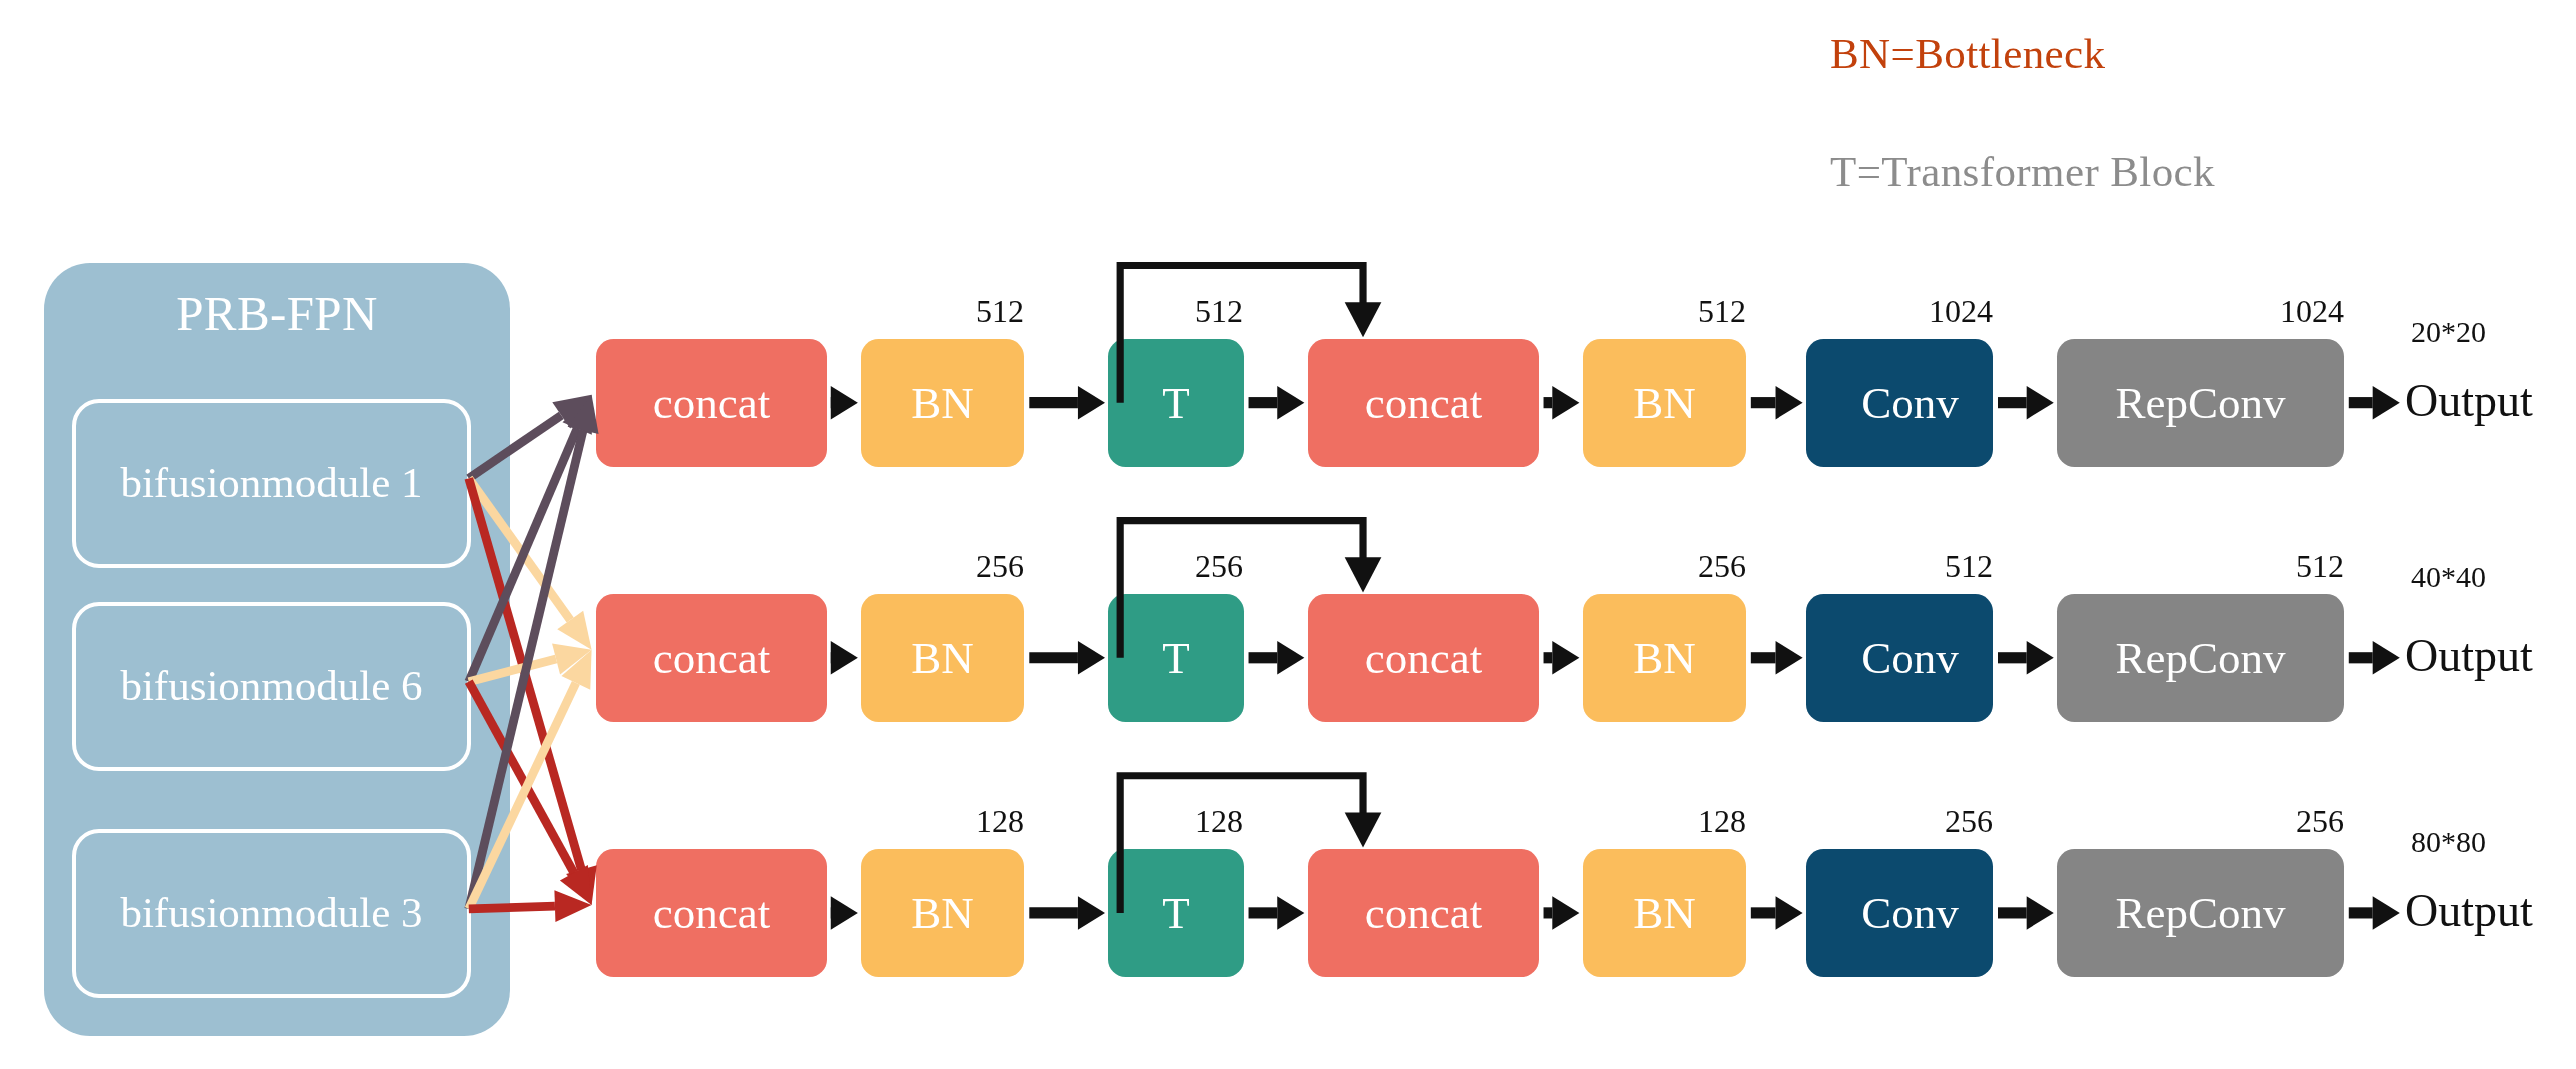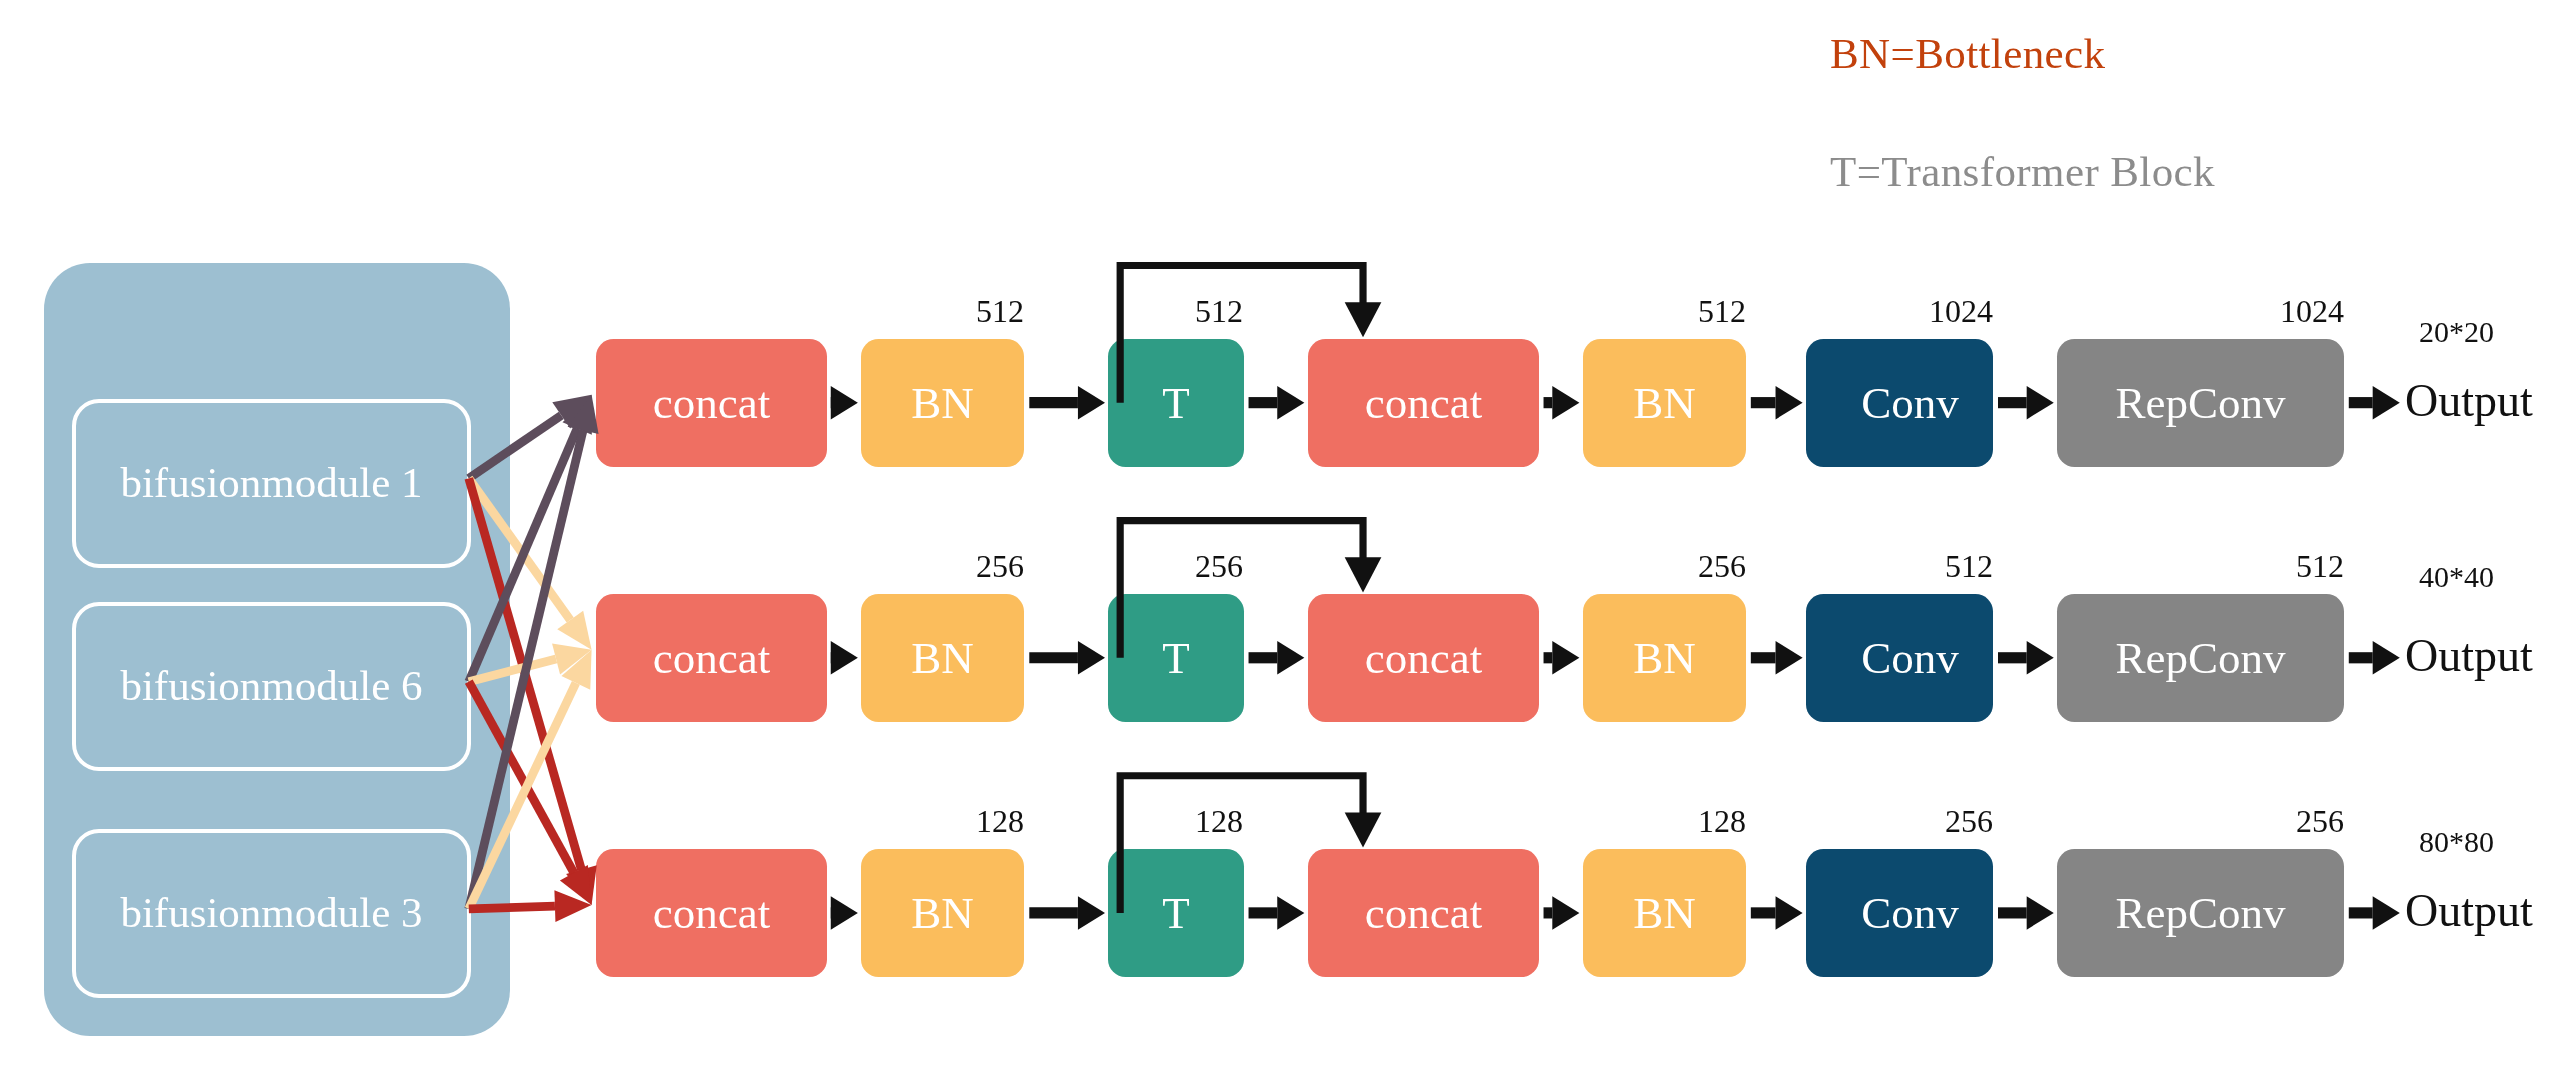--- a/index.html
+++ b/index.html
@@ -31,38 +31,39 @@
   .n-concat{background:#ef6f62;}
   .n-bn{background:#fbbd5c;text-align:right;}
   .n-t{background:#2f9c85;}
   .n-conv{background:#0c4a6e;padding-left:21px;}
   .n-rep{background:#858585;}
 
   
   .chlabel{position:absolute;color:#111111;font-size:32px;white-space:nowrap;
            text-align:right;}
   
-  .sizelabel{position:absolute;color:#111111;font-size:30px;white-space:nowrap;margin-left:8px;}
+  .sizelabel{position:absolute;color:#111111;font-size:30px;white-space:nowrap;}
   
   .outword{position:absolute;color:#111111;font-size:46px;white-space:nowrap;}
 
   svg.overlay{position:absolute;left:0;top:0;width:2576px;height:1070px;
               pointer-events:none;}
 </style>
 </head>
 <body>
 
 <div id="stage">
 
   <div>
     <div class="legend-line" id="legend-0" style="left: 1830px; top: 29px; color: #c2410c;">BN=Bottleneck</div>
     <div class="legend-line" id="legend-1" style="left: 1830px; top: 147px; color: rgb(140, 140, 140);">T=Transformer Block</div>
   </div>
 
   <div id="prb-panel">
+    <div id="prb-title">PRB-FPN</div>
 
     <div class="bifusion" id="bif-0" style="top: 136px;">
       <span>bifusion</span>
       <span>module 1</span>
     </div>
     <div class="bifusion" id="bif-1" style="top: 339px;">
       <span>bifusion</span>
       <span>module 6</span>
     </div>
     <div class="bifusion" id="bif-2" style="top: 566px;">

